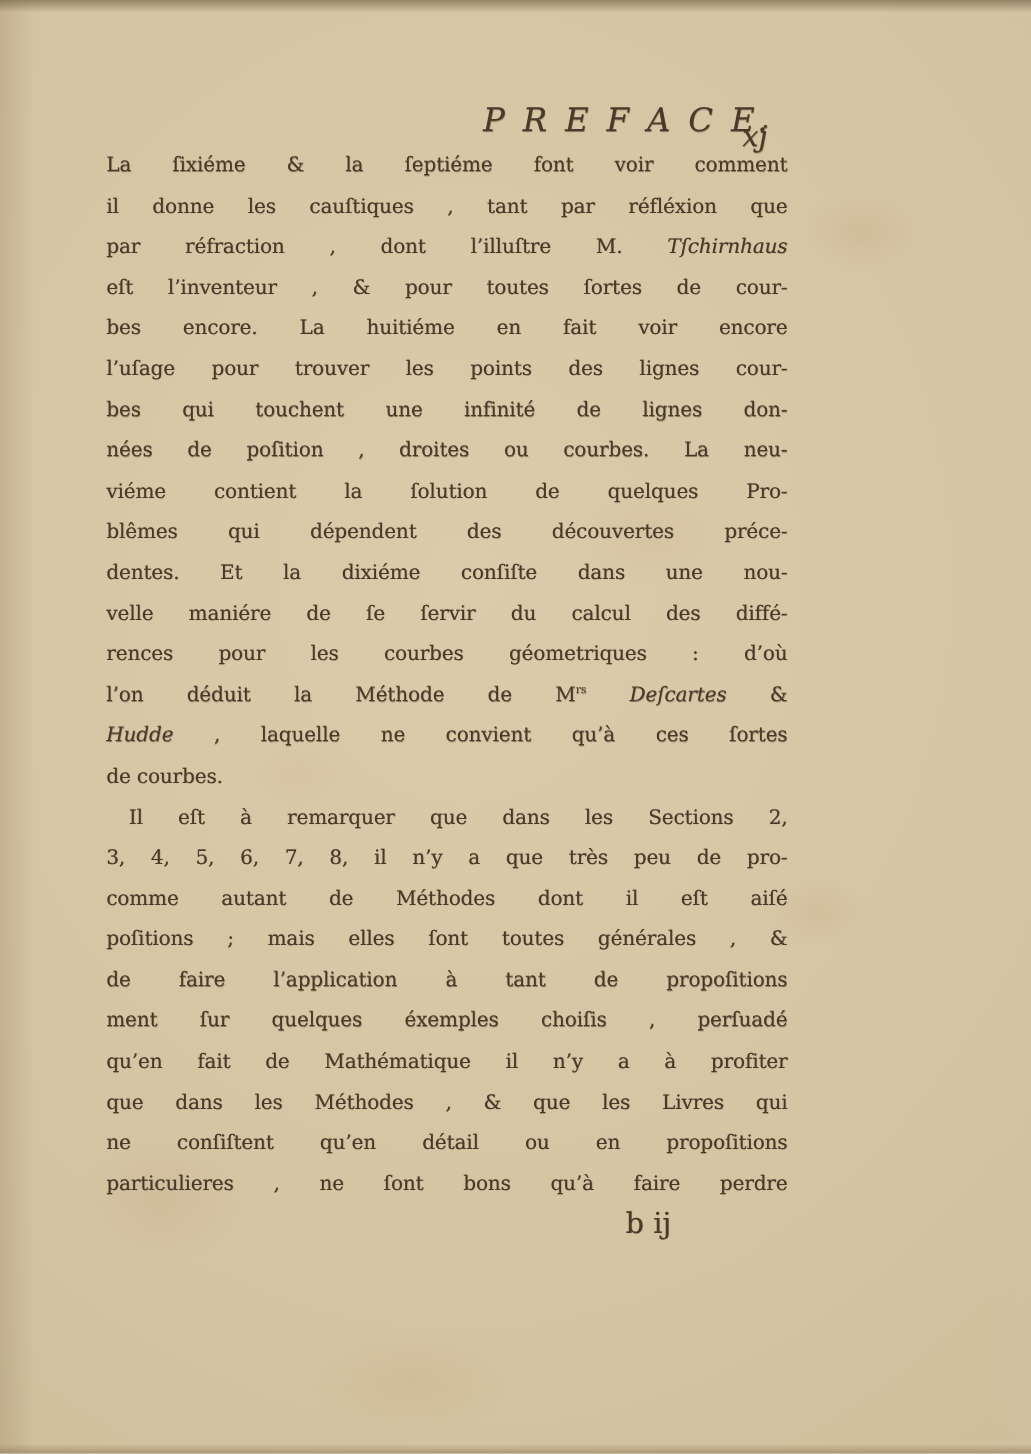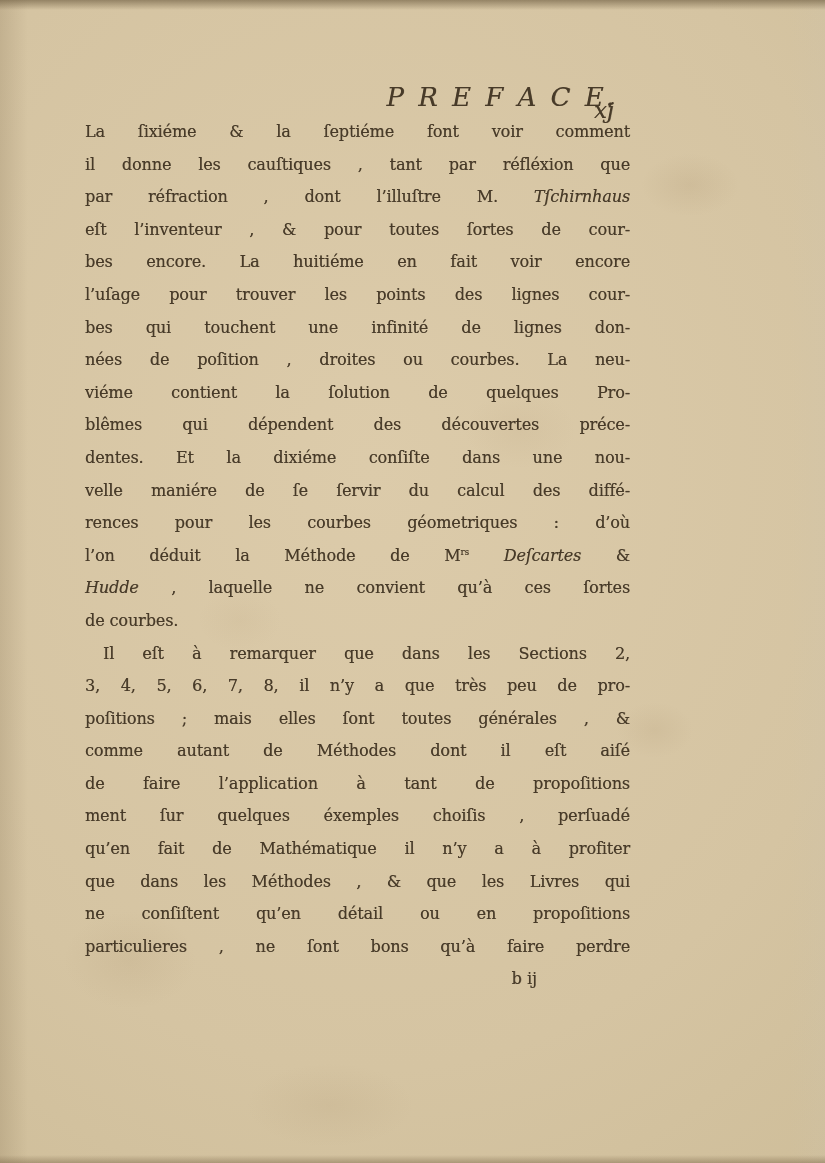--- a/index.html
+++ b/index.html
@@ -79,21 +79,21 @@
   }
   .it { font-style: italic; }
   sup {
     font-size: 0.55em;
     vertical-align: super;
     line-height: 0;
   }
   .catchword-row {
     text-align: right;
     padding-right: 93px;
-    font-size: 16px;
+    font-size: 23px;
     line-height: 32.6px;
   }
 </style>
 </head>
 <body>
 
 <div class="scan">
   <div class="paper-texture"></div>
   <div class="textblock">
     <div class="headerline">
@@ -112,22 +112,22 @@
         <div class="line"><span>viéme contient la ſolution de quelques Pro-</span></div>
         <div class="line"><span>blêmes qui dépendent des découvertes préce-</span></div>
         <div class="line"><span>dentes. Et la dixiéme conſiſte dans une nou-</span></div>
         <div class="line"><span>velle maniére de ſe ſervir du calcul des diffé-</span></div>
         <div class="line"><span>rences pour les courbes géometriques : d’où</span></div>
         <div class="line"><span>l’on déduit la Méthode de M</span><sup>rs</sup><span> </span><span class="it">Deſcartes</span><span> &amp;</span></div>
         <div class="line"><span class="it">Hudde</span><span> , laquelle ne convient qu’à ces ſortes</span></div>
         <div class="line nojust"><span>de courbes.</span></div>
         <div class="line indent"><span>Il eſt à remarquer que dans les Sections 2,</span></div>
         <div class="line"><span>3, 4, 5, 6, 7, 8, il n’y a que très peu de pro-</span></div>
+        <div class="line"><span>comme autant de Méthodes dont il eſt aiſé</span></div>
         <div class="line"><span>poſitions ; mais elles ſont toutes générales , &amp;</span></div>
-        <div class="line"><span>comme autant de Méthodes dont il eſt aiſé</span></div>
         <div class="line"><span>de faire l’application à tant de propoſitions</span></div>
         <div class="line"><span>ment ſur quelques éxemples choiſis , perſuadé</span></div>
         <div class="line"><span>qu’en fait de Mathématique il n’y a à profiter</span></div>
         <div class="line"><span>que dans les Méthodes , &amp; que les Livres qui</span></div>
         <div class="line"><span>ne conſiſtent qu’en détail ou en propoſitions</span></div>
         <div class="line"><span>particulieres , ne ſont bons qu’à faire perdre</span></div>
       </div>
     <div class="catchword-row">
       <span>b ij</span>
     </div>

